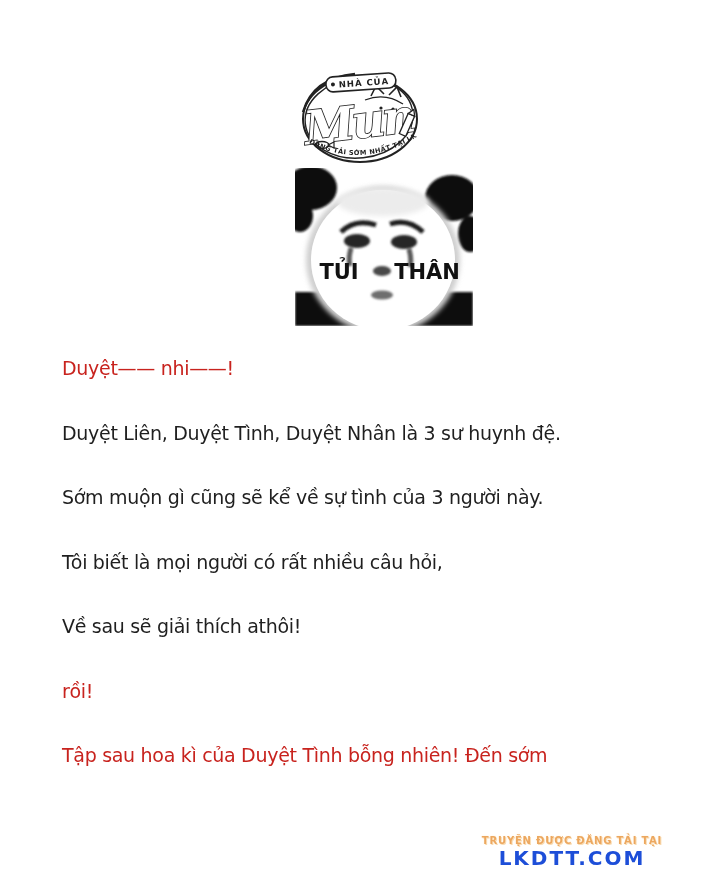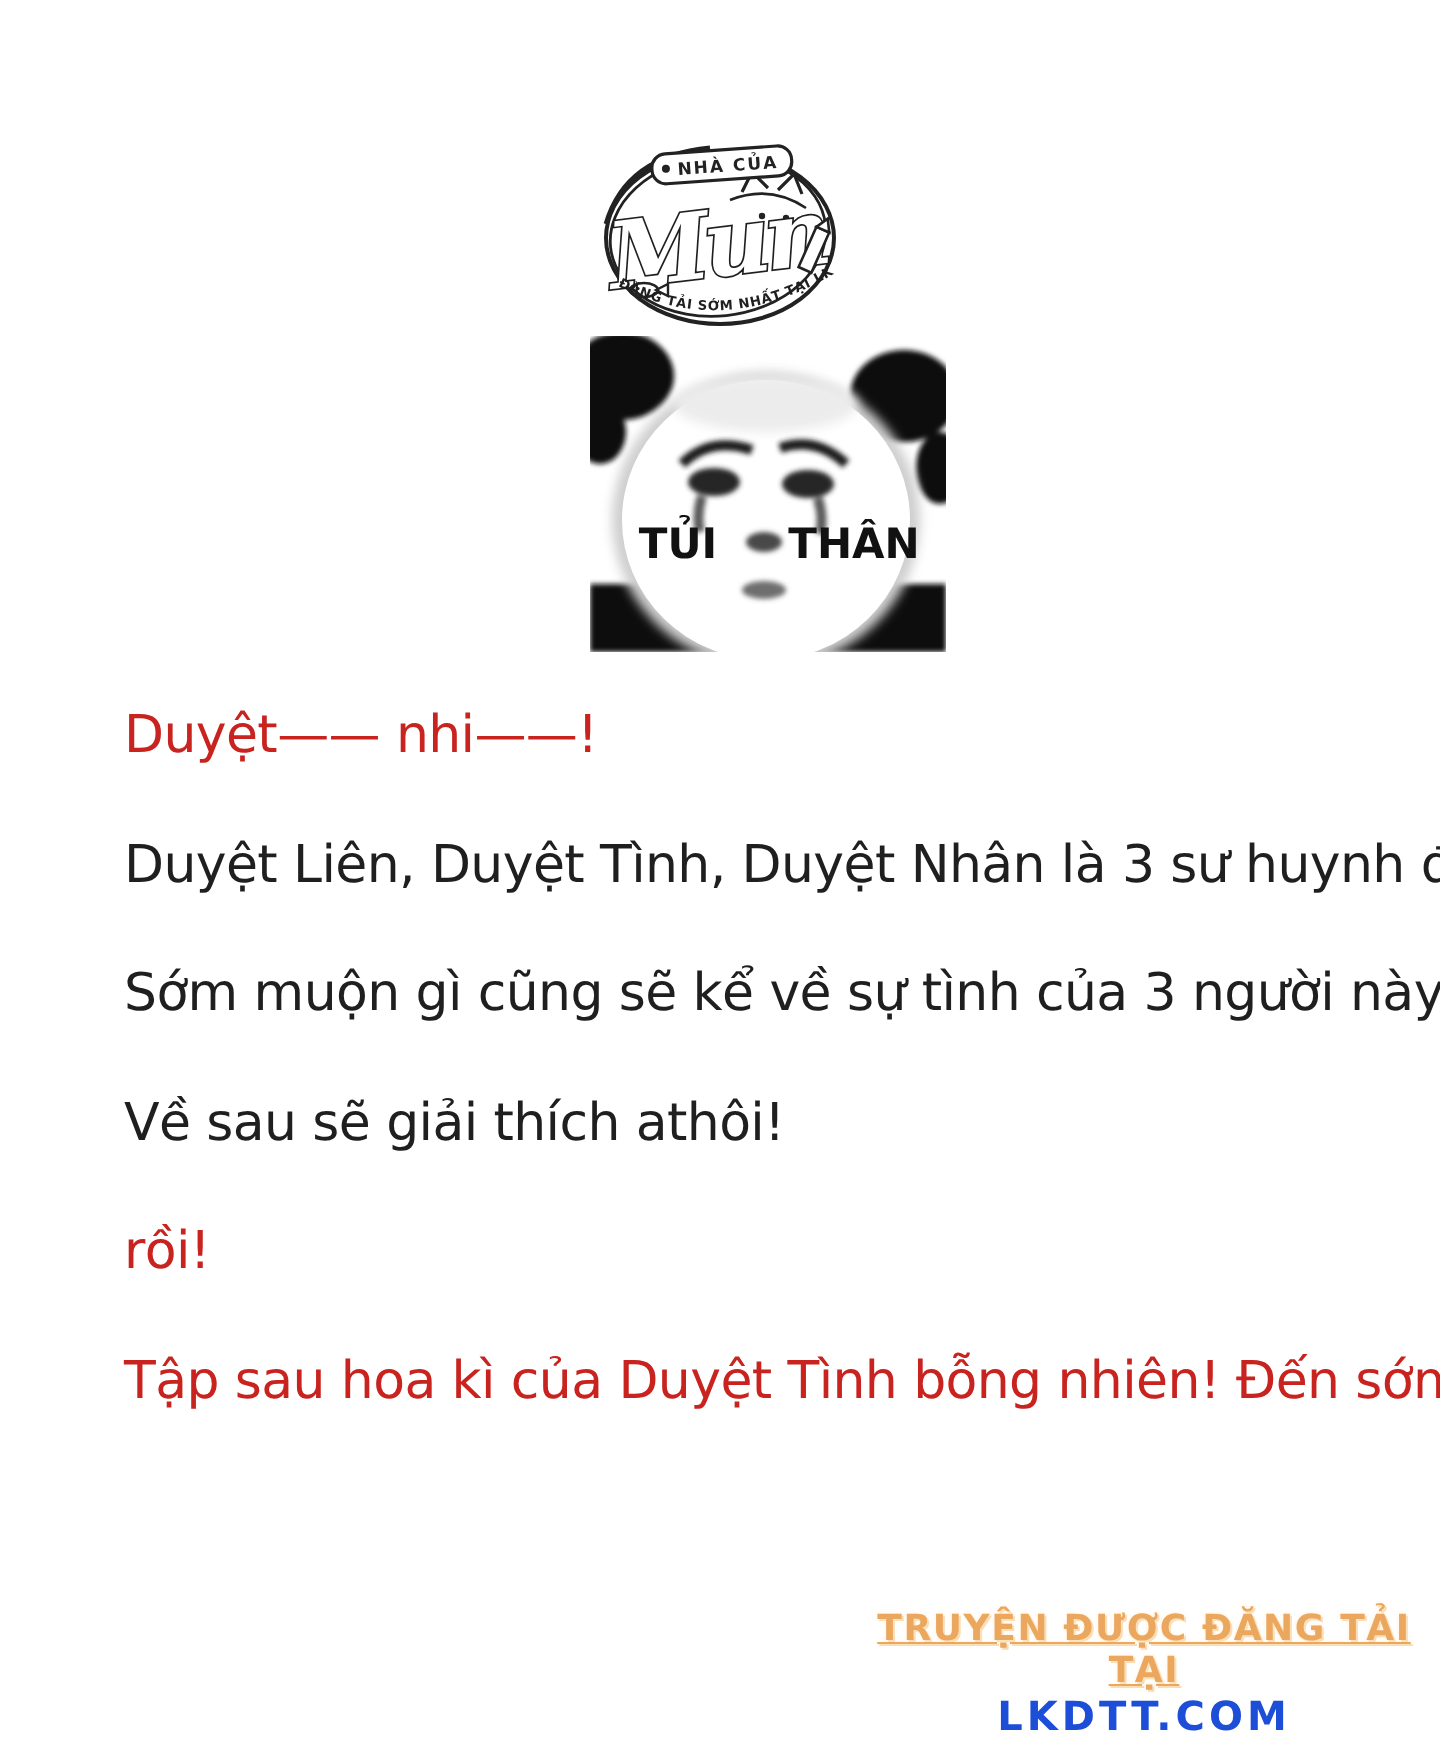--- a/index.html
+++ b/index.html
@@ -17,41 +17,40 @@
   
   .meme{
     position:absolute;left:295px;top:168px;width:178px;height:158px;
   }
   
   .note{
     position:absolute;left:62px;top:336px;width:630px;
   }
   .note p{
     margin:0;
-    font-size:26px;
+    font-size:19px;
     line-height:64.5px;
     letter-spacing:-0.3px;
     white-space:nowrap;
     font-family:"DejaVu Sans", sans-serif;
   }
   .note p.red{color:#c8231e;}
   .note p.ink{color:#1f1f1f;}
   
   .watermark{
     position:absolute;right:8px;bottom:4px;width:280px;
     text-align:center;
     font-weight:bold;
     font-family:"DejaVu Sans", sans-serif;
   }
   .watermark .wm1{
-    font-size:18px;
+    font-size:10px;
     letter-spacing:0.8px;
     color:#eca75f;
     text-shadow:0 0 2px rgba(255,239,214,.9), 1px 1px 0 #f8d9ae;
-    text-decoration:underline;
   }
   .watermark .wm2{
     font-size:20px;
     letter-spacing:2px;
     color:#1d4ed8;
     text-shadow:0 0 2px rgba(255,236,205,.9), 1px 1px 0 #f6c astonishing;
   }
 </style>
 </head>
 <body>
@@ -137,20 +136,21 @@
 
     <text x="44" y="111" text-anchor="middle" font-size="21" font-weight="bold" fill="#111">TỦI</text>
     <text x="132" y="111" text-anchor="middle" font-size="21" font-weight="bold" fill="#111">THÂN</text>
   </svg>
 </div>
 
 <div class="note">
   <p class="red">Duyệt—— nhi——!</p>
   <p class="ink">Duyệt Liên, Duyệt Tình, Duyệt Nhân là 3 sư huynh đệ.</p>
   <p class="ink">Sớm muộn gì cũng sẽ kể về sự tình của 3 người này.</p>
+  <p class="ink">Tôi biết là mọi người có rất nhiều câu hỏi,</p>
   <p class="ink">Về sau sẽ giải thích athôi!</p>
   <p class="red">rồi!</p>
   <p class="red">Tập sau hoa kì của Duyệt Tình bỗng nhiên! Đến sớm</p>
 </div>
 
 <div class="watermark">
   <div class="wm1">TRUYỆN ĐƯỢC ĐĂNG TẢI TẠI</div>
   <div class="wm2">LKDTT.COM</div>
 </div>
 

